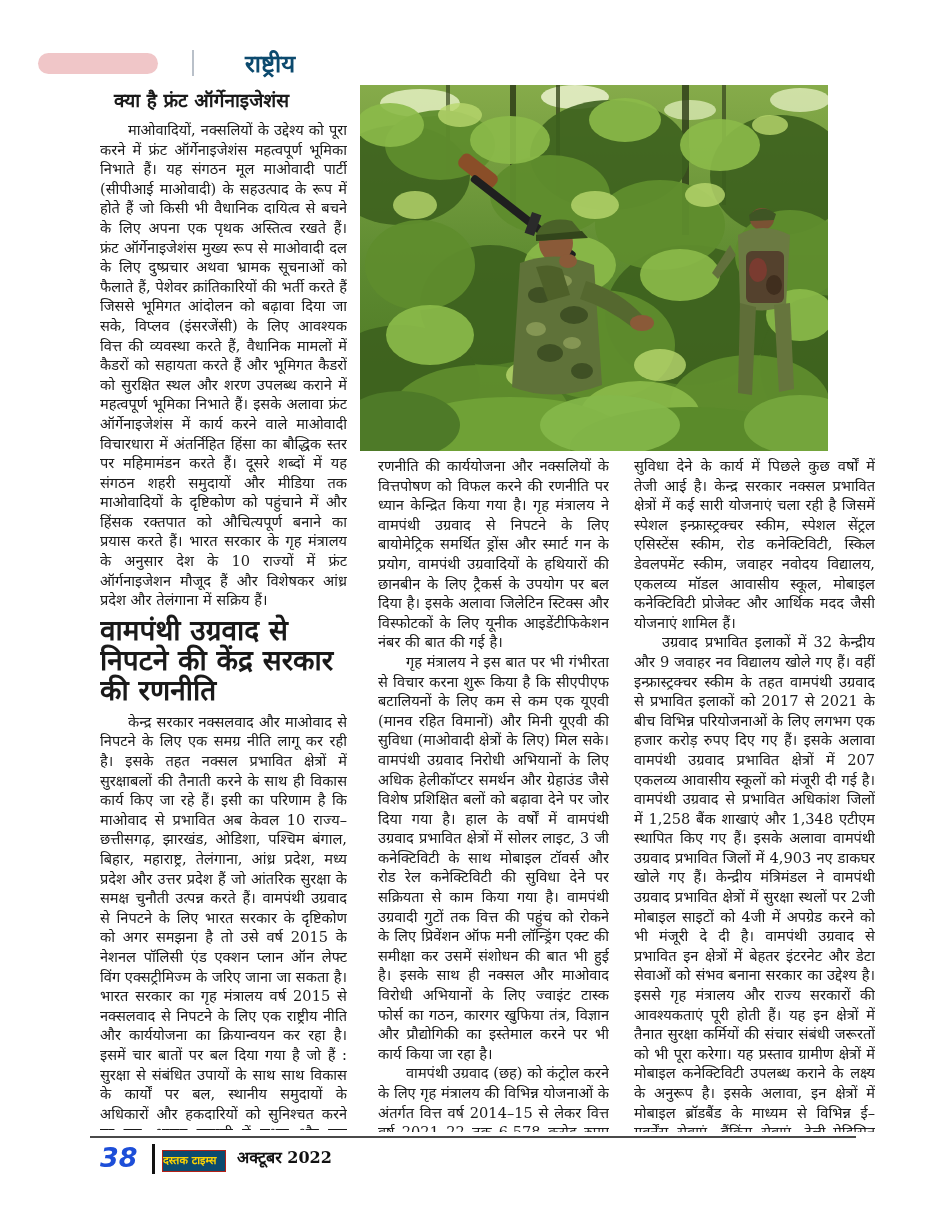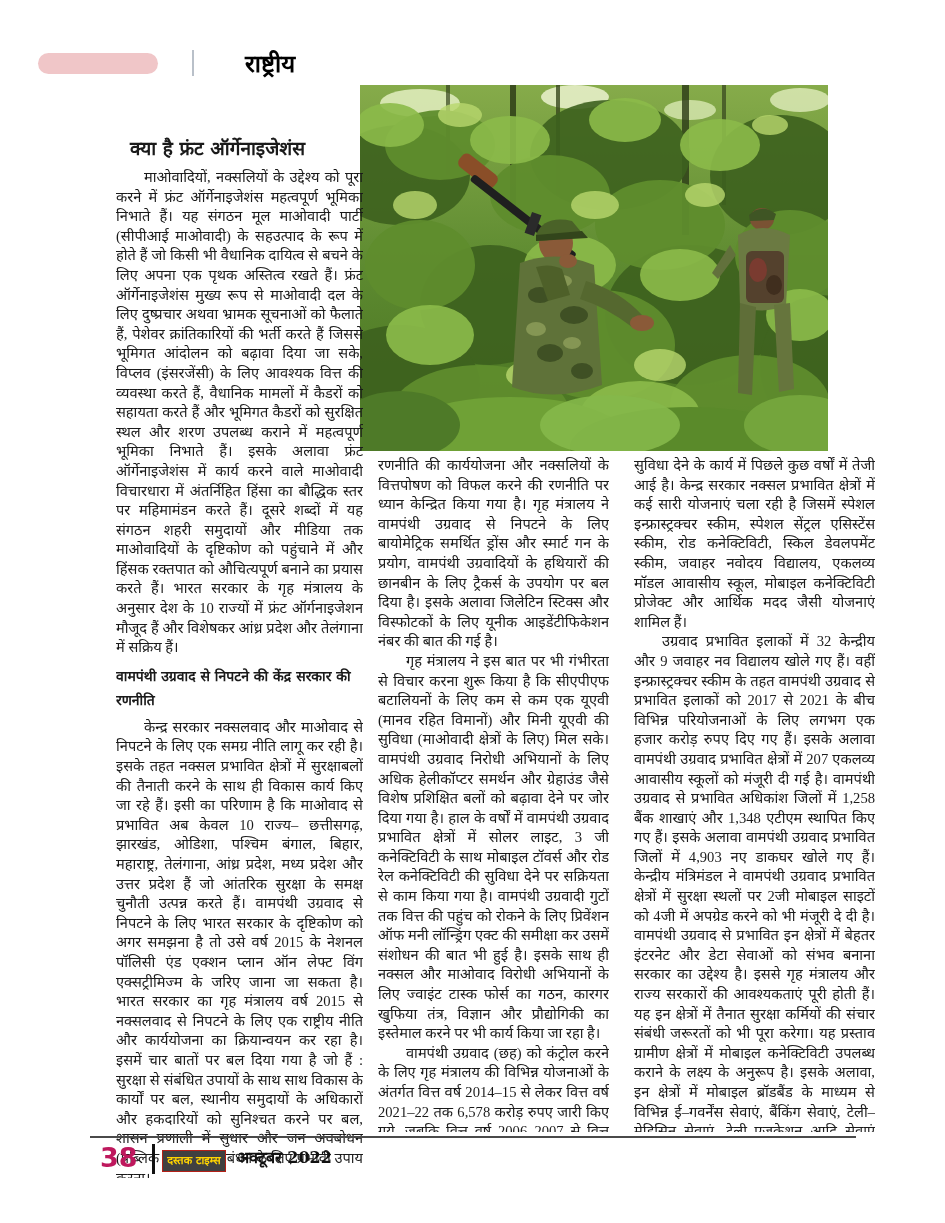--- a/index.html
+++ b/index.html
@@ -5,41 +5,41 @@
   html,body{margin:0;padding:0;}
   body{
     width:945px;height:1223px;position:relative;background:#ffffff;
     font-family:"DejaVu Serif","Liberation Serif",serif;
     color:#1a1a1a;overflow:hidden;
   }
   .abs{position:absolute;}
   
   .masthead-pill{left:38px;top:53px;width:120px;height:21px;background:#f0c6c8;border-radius:11px;}
   .header-divider{left:192px;top:50px;width:2px;height:26px;background:#b9c0c9;}
-  .section-title{left:210px;top:46px;width:120px;text-align:center;color:#000000;
+  .section-title{left:210px;top:46px;width:120px;text-align:center;color:#0c4a6e;
     font-size:24px;font-weight:bold;}
   
   .col{position:absolute;text-align:justify;font-size:14.6px;line-height:19.6px;overflow:hidden;}
-  .col1{left:116px;top:88px;width:247px;height:1042px;margin-top:48px;}
+  .col1{left:100px;top:88px;width:247px;height:1042px;}
   .col2{left:378px;top:456px;width:231px;height:676px;}
   .col3{left:634px;top:456px;width:241px;height:676px;}
   .h1{font-size:19px;line-height:24px;font-weight:bold;margin:0 0 8px 14px;text-align:left;}
-  .h2{font-size:14px;line-height:24px;font-weight:bold;margin:6px 0 6px 0;text-align:left;}
-  p.para{margin:0;font-family:Liberation Serif, serif;}
+  .h2{font-size:28px;line-height:30px;font-weight:bold;margin:6px 0 6px 0;text-align:left;}
+  p.para{margin:0;}
   p.indent{text-indent:28px;}
   
   .photo{left:360px;top:85px;width:468px;height:366px;overflow:hidden;}
   .photo svg{display:block;}
   
   .footer-rule{left:90px;top:1136px;width:766px;height:2px;background:#4a4a4a;}
-  .page-number{left:100px;top:1142px;font-size:27px;font-weight:bold;color:#be185d;
-    font-family:"DejaVu Sans","Liberation Sans",sans-serif;}
+  .page-number{left:100px;top:1142px;font-size:27px;font-weight:bold;color:#1d4ed8;
+    font-family:"DejaVu Sans","Liberation Sans",sans-serif;font-style:italic;}
   .footer-divider{left:152px;top:1144px;width:3px;height:30px;background:#111;}
-  .magazine-logo{left:162px;top:1150px;width:62px;height:20px;background:#404040;
-    color:#ffd400;font-weight:bold;font-size:11px;line-height:20px;text-align:center;
+  .magazine-logo{left:162px;top:1150px;width:62px;height:20px;background:#0c4a6e;
+    color:#ffd400;font-weight:bold;font-size:11px;line-height:20px;text-align:left;
     border:1px solid #b32017;white-space:nowrap;overflow:hidden;
     font-family:"DejaVu Sans","Liberation Sans",sans-serif;}
   .issue-date{left:237px;top:1146px;font-size:16px;font-weight:bold;color:#111;}
 </style>
 </head>
 <body>
 
 <div class="abs masthead-pill"></div>
 <div class="abs header-divider"></div>
 <div class="abs section-title">राष्ट्रीय</div>

